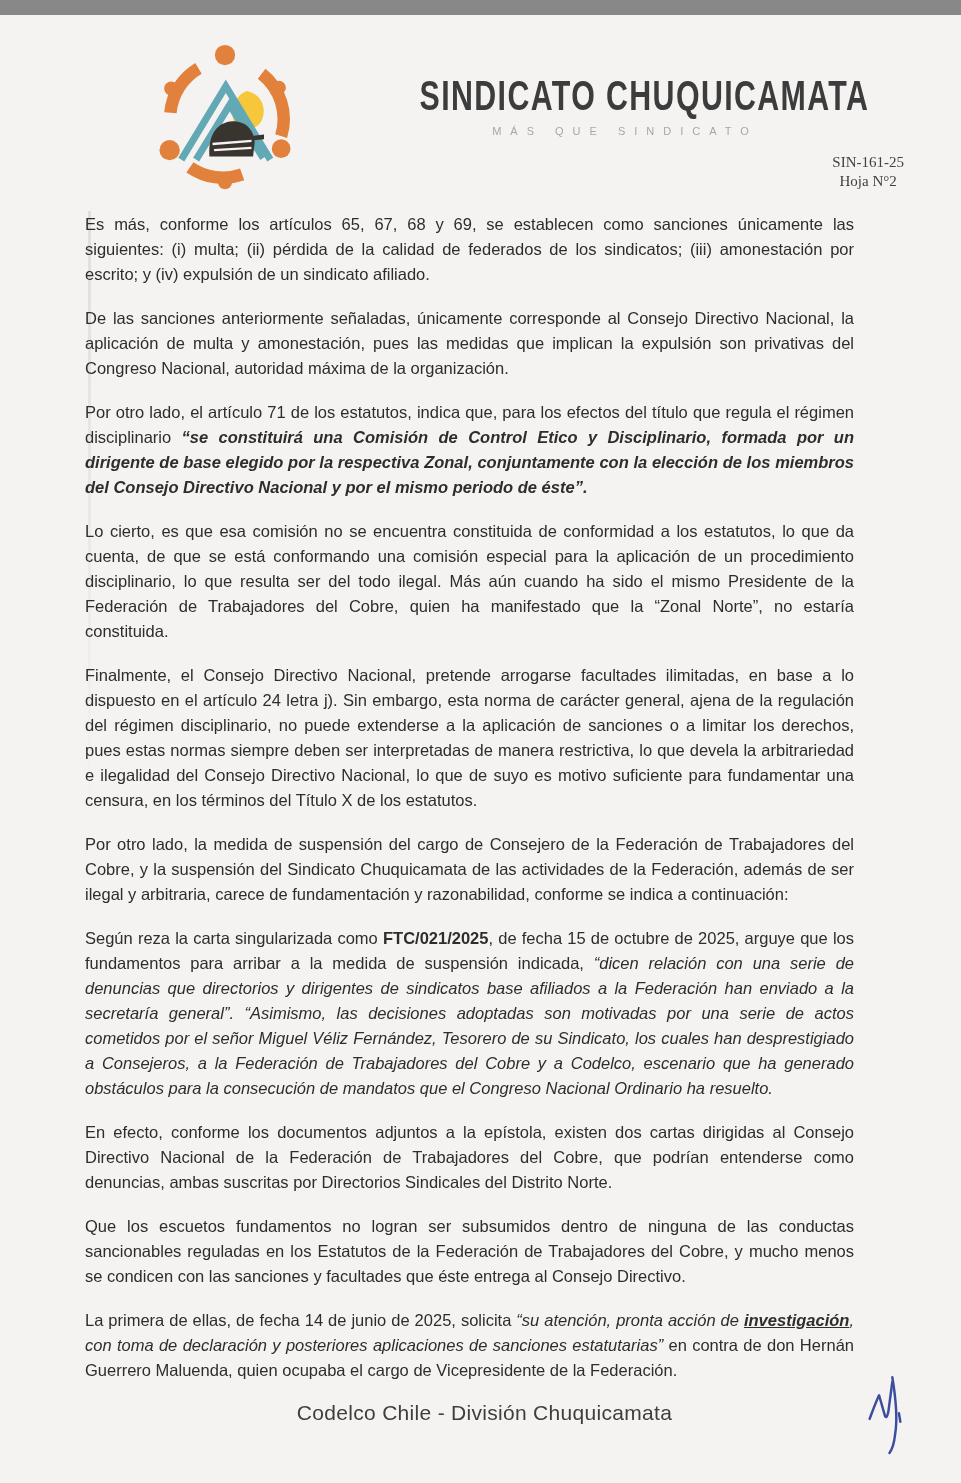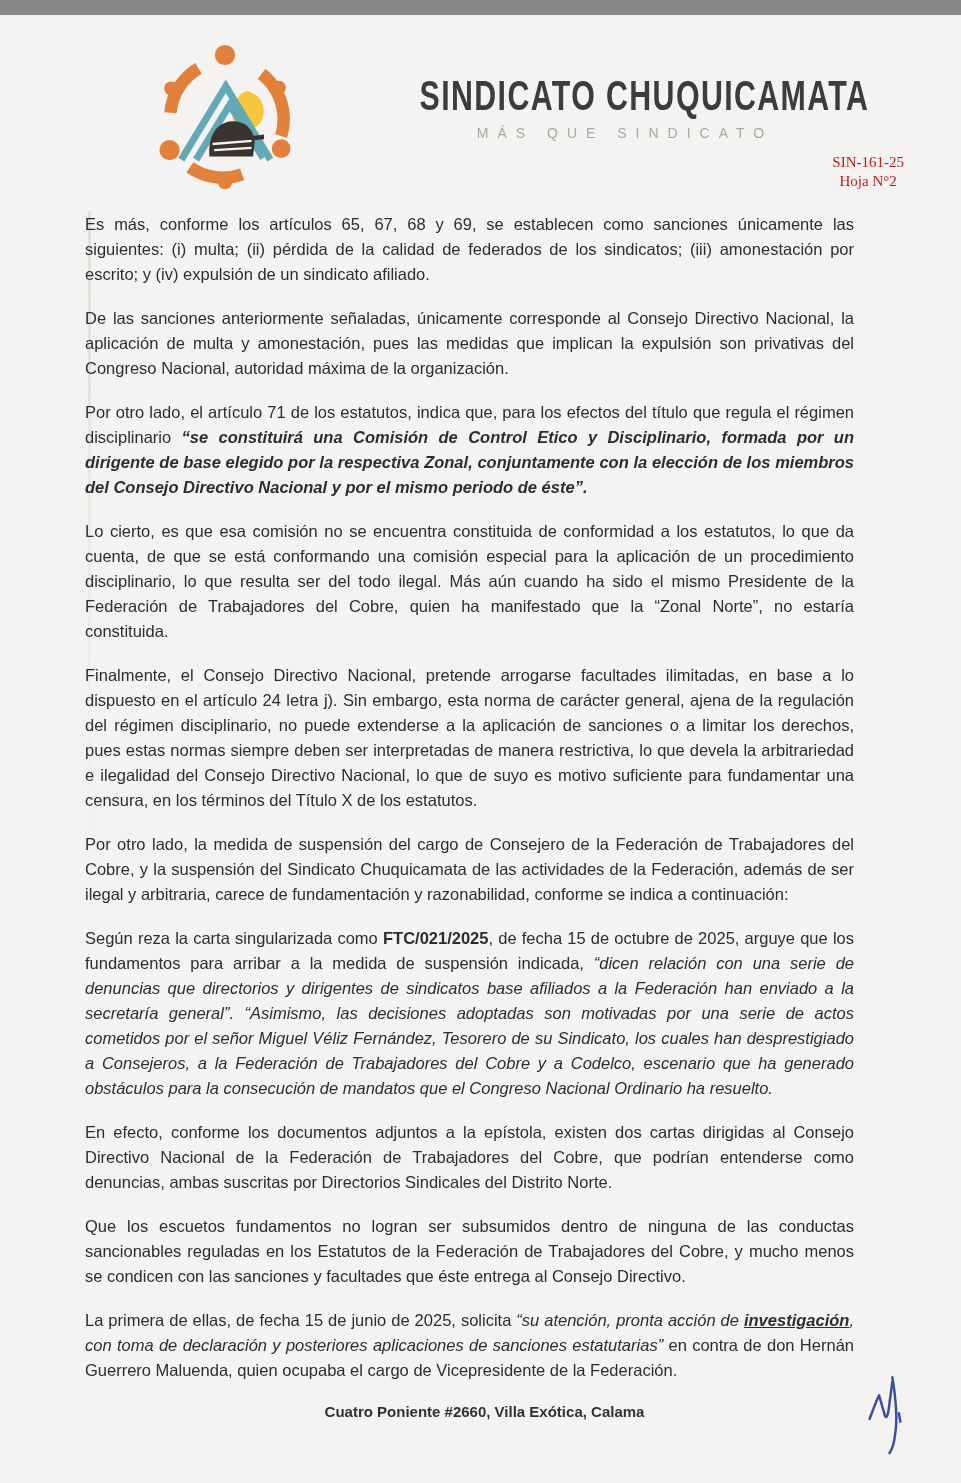--- a/index.html
+++ b/index.html
@@ -24,26 +24,26 @@
   .title-block{position:absolute;left:400px;top:62px;width:450px;text-align:center;}
   .doc-title{
     display:inline-block;
     font-size:33px;font-weight:bold;color:#3c3c3c;
     letter-spacing:1.5px;white-space:nowrap;
     transform:scale(0.92,1.28);transform-origin:center;
     margin:0;
   }
   .doc-subtitle{
     margin-top:10px;
-    font-size:14px;color:#a9a7a1;letter-spacing:9px;
+    font-size:11px;color:#a9a7a1;letter-spacing:9px;
     white-space:nowrap;
   }
   .ref-block{
     position:absolute;right:57px;top:138px;text-align:center;
-    font-family:"Liberation Serif",serif;font-size:15px;color:#b91c1c;line-height:19px;
+    font-family:"Liberation Serif",serif;font-size:15px;color:#404040;line-height:19px;
   }
   .ref-page{}
   
   .doc-body{
     position:absolute;left:85px;top:197px;width:769px;height:1185px;
     font-size:16.5px;line-height:25px;text-align:justify;
     overflow:hidden;
   }
   .doc-body p{margin:0 0 19px 0;}
   .b{font-weight:bold;}
@@ -112,30 +112,30 @@
   <div class="doc-body">
       <p><span>Es más, conforme los artículos 65, 67, 68 y 69, se establecen como sanciones únicamente las siguientes: (i) multa; (ii) pérdida de la calidad de federados de los sindicatos; (iii) amonestación por escrito; y (iv) expulsión de un sindicato afiliado.</span></p>
       <p><span>De las sanciones anteriormente señaladas, únicamente corresponde al Consejo Directivo Nacional, la aplicación de multa y amonestación, pues las medidas que implican la expulsión son privativas del Congreso Nacional, autoridad máxima de la organización.</span></p>
       <p><span>Por otro lado, el artículo 71 de los estatutos, indica que, para los efectos del título que regula el régimen disciplinario </span><span class="b i">“se constituirá una Comisión de Control Etico y Disciplinario, formada por un dirigente de base elegido por la respectiva Zonal, conjuntamente con la elección de los miembros del Consejo Directivo Nacional y por el mismo periodo de éste”.</span></p>
       <p><span>Lo cierto, es que esa comisión no se encuentra constituida de conformidad a los estatutos, lo que da cuenta, de que se está conformando una comisión especial para la aplicación de un procedimiento disciplinario, lo que resulta ser del todo ilegal. Más aún cuando ha sido el mismo Presidente de la Federación de Trabajadores del Cobre, quien ha manifestado que la “Zonal Norte”, no estaría constituida.</span></p>
       <p><span>Finalmente, el Consejo Directivo Nacional, pretende arrogarse facultades ilimitadas, en base a lo dispuesto en el artículo 24 letra j). Sin embargo, esta norma de carácter general, ajena de la regulación del régimen disciplinario, no puede extenderse a la aplicación de sanciones o a limitar los derechos, pues estas normas siempre deben ser interpretadas de manera restrictiva, lo que devela la arbitrariedad e ilegalidad del Consejo Directivo Nacional, lo que de suyo es motivo suficiente para fundamentar una censura, en los términos del Título X de los estatutos.</span></p>
       <p><span>Por otro lado, la medida de suspensión del cargo de Consejero de la Federación de Trabajadores del Cobre, y la suspensión del Sindicato Chuquicamata de las actividades de la Federación, además de ser ilegal y arbitraria, carece de fundamentación y razonabilidad, conforme se indica a continuación:</span></p>
       <p><span>Según reza la carta singularizada como </span><span class="b">FTC/021/2025</span><span>, de fecha 15 de octubre de 2025, arguye que los fundamentos para arribar a la medida de suspensión indicada, </span><span class="i">“dicen relación con una serie de denuncias que directorios y dirigentes de sindicatos base afiliados a la Federación han enviado a la secretaría general”. “Asimismo, las decisiones adoptadas son motivadas por una serie de actos cometidos por el señor Miguel Véliz Fernández, Tesorero de su Sindicato, los cuales han desprestigiado a Consejeros, a la Federación de Trabajadores del Cobre y a Codelco, escenario que ha generado obstáculos para la consecución de mandatos que el Congreso Nacional Ordinario ha resuelto.</span></p>
       <p><span>En efecto, conforme los documentos adjuntos a la epístola, existen dos cartas dirigidas al Consejo Directivo Nacional de la Federación de Trabajadores del Cobre, que podrían entenderse como denuncias, ambas suscritas por Directorios Sindicales del Distrito Norte.</span></p>
       <p><span>Que los escuetos fundamentos no logran ser subsumidos dentro de ninguna de las conductas sancionables reguladas en los Estatutos de la Federación de Trabajadores del Cobre, y mucho menos se condicen con las sanciones y facultades que éste entrega al Consejo Directivo.</span></p>
-      <p><span>La primera de ellas, de fecha 15 de junio de 2025, solicita </span><span class="i">“su atención, pronta acción de </span><span class="b i u">investigación</span><span class="i">, con toma de declaración y posteriores aplicaciones de sanciones estatutarias”</span><span> en contra de don Hernán Guerrero Maluenda, quien ocupaba el cargo de Vicepresidente de la Federación.</span></p>
+      <p><span>La primera de ellas, de fecha 14 de junio de 2025, solicita </span><span class="i">“su atención, pronta acción de </span><span class="b i u">investigación</span><span class="i">, con toma de declaración y posteriores aplicaciones de sanciones estatutarias”</span><span> en contra de don Hernán Guerrero Maluenda, quien ocupaba el cargo de Vicepresidente de la Federación.</span></p>
     </div>
 
   <div class="signature">
     <svg viewBox="0 0 55 100" width="52" height="100">
       <g fill="none" stroke="#3c4da0" stroke-width="2.6" stroke-linecap="round" stroke-linejoin="round">
         <path d="M 7 52 C 10 44 14 33 17 27 L 23 48 C 24 52 26 50 27 43 L 31 13"></path>
         <path d="M 31 8 C 34 26 37 50 34 68 C 33 77 31 84 28 88"></path>
         <path d="M 38 46 L 39.5 55"></path>
       </g>
     </svg>
   </div>
 
   <div class="footer">
-    <div class="footer-line2">Cuatro Poniente #2660, Villa Exótica, Calama</div>
+    <div class="footer-line1">Codelco Chile - División Chuquicamata</div>
   </div>
 
 </div>
 
 </body></html>

